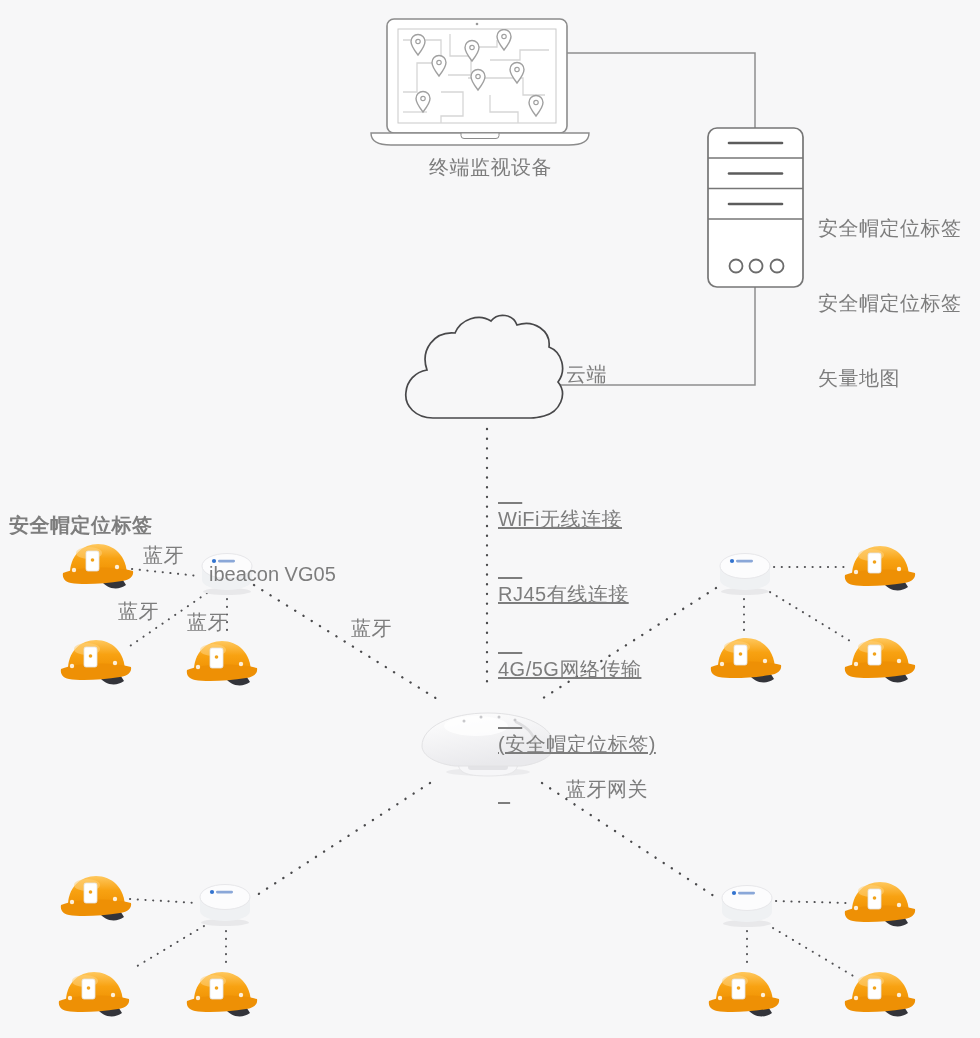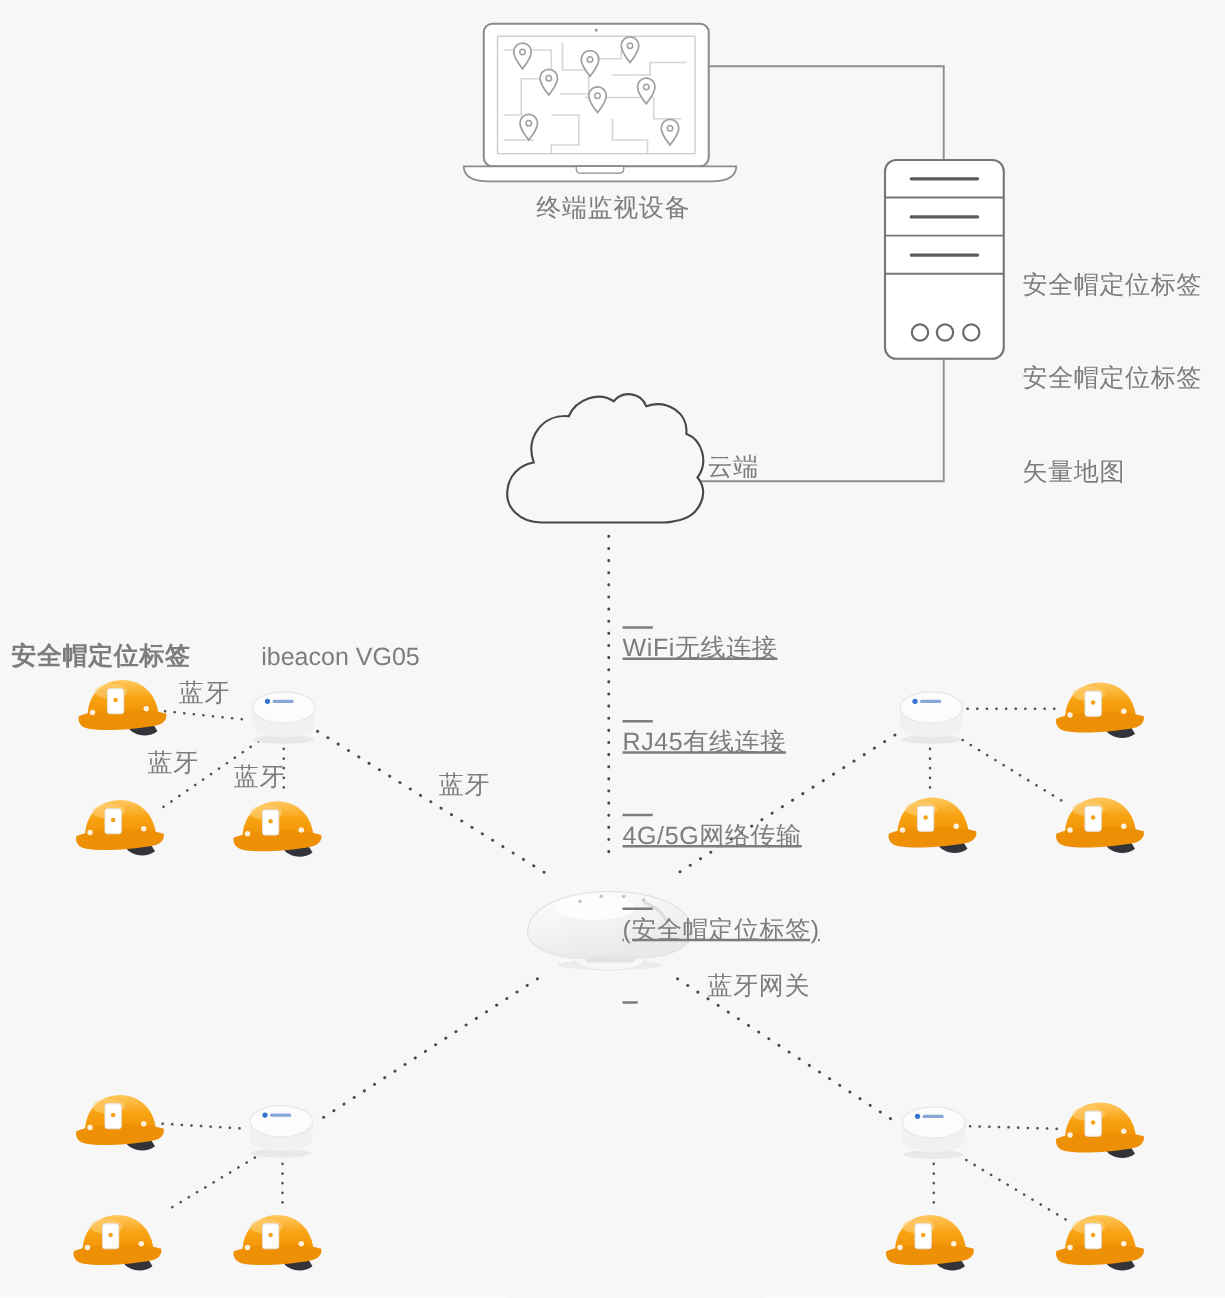--- a/index.html
+++ b/index.html
@@ -7,21 +7,21 @@
   .stage{
     position:relative;width:980px;height:1038px;
     background:#f7f7f8;overflow:hidden;
   }
   .stage svg.canvas{position:absolute;left:0;top:0;}
   .label{
     position:absolute;color:#7d7d7d;font-size:20px;line-height:25px;
     white-space:pre;letter-spacing:0.5px;
   }
   .label.small{font-size:20px;text-decoration:underline;}
-  .lat{letter-spacing:0;}
+  .lat{letter-spacing:0;margin-top:48px;}
 </style>
 </head>
 <body>
 
 <div class="stage">
 
   <svg class="canvas" width="980" height="1038" viewBox="0 0 980 1038">
     <defs>
       <linearGradient id="hg" x1="0" y1="0" x2="0" y2="1">
         <stop offset="0" stop-color="#ffc85e"></stop>

